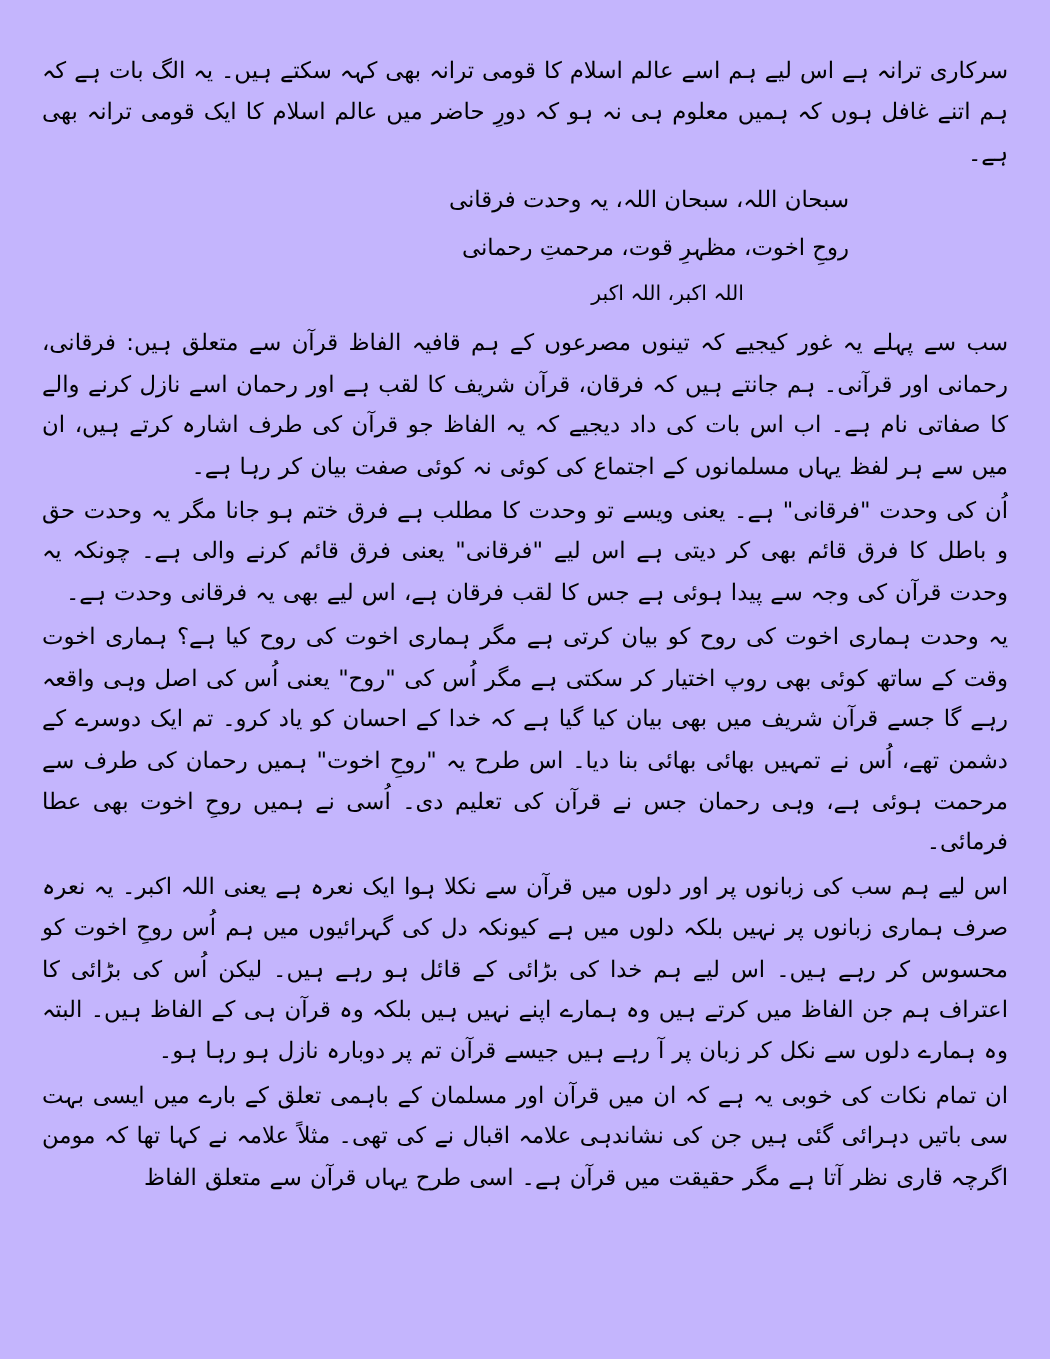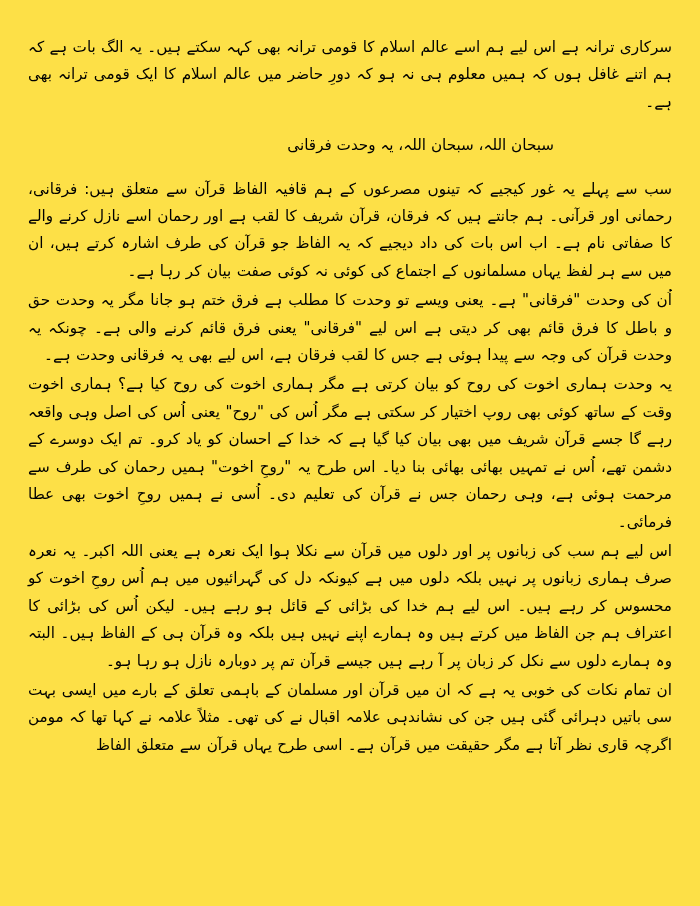--- a/index.html
+++ b/index.html
@@ -13,21 +13,21 @@
     height: 906px;
     overflow: hidden;
     font-family: "DejaVu Sans", sans-serif;
     color: #000000;
   }
 
   .page {
     position: relative;
     width: 700px;
     height: 906px;
-    background: #fde047;
+    background: #c4b5fd;
     box-sizing: border-box;
     padding: 34px 28px 20px 28px;
   }
 
   .doc-body {
     direction: rtl;
     text-align: justify;
     text-align-last: right;
     unicode-bidi: isolate;
   }
@@ -49,21 +49,21 @@
   
   .verse-block {
     margin: 3px 0 5px 0;
     direction: rtl;
   }
   .verse-line {
     direction: rtl;
     text-align: right;
     font-size: 15.2px;
     line-height: 27.4px;
-    margin: 16px;
+    margin: 4px;
     padding: 0;
     white-space: nowrap;
   }
   .verse-line.v1 { padding-right: 102px; }
   .verse-line.v2 { padding-right: 102px; }
   .verse-line.v3 { padding-right: 92px; }
   .verse-line.v4 { padding-right: 172px; font-size: 13.6px; }
 
   
   .doc-body, .verse-block {
@@ -74,20 +74,22 @@
 <body>
 
 <div class="page">
   <div class="doc-body">
 
     <p class="para">سرکاری ترانہ ہے اس لیے ہم اسے عالم اسلام کا قومی ترانہ بھی کہہ سکتے ہیں۔ یہ الگ بات ہے کہ ہم اتنے غافل ہوں کہ ہمیں معلوم ہی نہ ہو کہ دورِ حاضر میں عالم اسلام کا ایک قومی ترانہ بھی ہے۔</p>
 
 
     <div class="verse-block">
       <div class="verse-line v1">سبحان اللہ، سبحان اللہ، یہ وحدت فرقانی</div>
+      <div class="verse-line v2">روحِ اخوت، مظہرِ قوت، مرحمتِ رحمانی</div>
+      <div class="verse-line v4">اللہ اکبر، اللہ اکبر</div>
     </div>
 
     <p class="para">سب سے پہلے یہ غور کیجیے کہ تینوں مصرعوں کے ہم قافیہ الفاظ قرآن سے متعلق ہیں: فرقانی، رحمانی اور قرآنی۔ ہم جانتے ہیں کہ فرقان، قرآن شریف کا لقب ہے اور رحمان اسے نازل کرنے والے کا صفاتی نام ہے۔ اب اس بات کی داد دیجیے کہ یہ الفاظ جو قرآن کی طرف اشارہ کرتے ہیں، ان میں سے ہر لفظ یہاں مسلمانوں کے اجتماع کی کوئی نہ کوئی صفت بیان کر رہا ہے۔</p>
 
     <p class="para">اُن کی وحدت "فرقانی" ہے۔ یعنی ویسے تو وحدت کا مطلب ہے فرق ختم ہو جانا مگر یہ وحدت حق و باطل کا فرق قائم بھی کر دیتی ہے اس لیے "فرقانی" یعنی فرق قائم کرنے والی ہے۔ چونکہ یہ وحدت قرآن کی وجہ سے پیدا ہوئی ہے جس کا لقب فرقان ہے، اس لیے بھی یہ فرقانی وحدت ہے۔</p>
 
     <p class="para">یہ وحدت ہماری اخوت کی روح کو بیان کرتی ہے مگر ہماری اخوت کی روح کیا ہے؟ ہماری اخوت وقت کے ساتھ کوئی بھی روپ اختیار کر سکتی ہے مگر اُس کی "روح" یعنی اُس کی اصل وہی واقعہ رہے گا جسے قرآن شریف میں بھی بیان کیا گیا ہے کہ خدا کے احسان کو یاد کرو۔ تم ایک دوسرے کے دشمن تھے، اُس نے تمہیں بھائی بھائی بنا دیا۔ اس طرح یہ "روحِ اخوت" ہمیں رحمان کی طرف سے مرحمت ہوئی ہے، وہی رحمان جس نے قرآن کی تعلیم دی۔ اُسی نے ہمیں روحِ اخوت بھی عطا فرمائی۔</p>
 
     <p class="para">اس لیے ہم سب کی زبانوں پر اور دلوں میں قرآن سے نکلا ہوا ایک نعرہ ہے یعنی اللہ اکبر۔ یہ نعرہ صرف ہماری زبانوں پر نہیں بلکہ دلوں میں ہے کیونکہ دل کی گہرائیوں میں ہم اُس روحِ اخوت کو محسوس کر رہے ہیں۔ اس لیے ہم خدا کی بڑائی کے قائل ہو رہے ہیں۔ لیکن اُس کی بڑائی کا اعتراف ہم جن الفاظ میں کرتے ہیں وہ ہمارے اپنے نہیں ہیں بلکہ وہ قرآن ہی کے الفاظ ہیں۔ البتہ وہ ہمارے دلوں سے نکل کر زبان پر آ رہے ہیں جیسے قرآن تم پر دوبارہ نازل ہو رہا ہو۔</p>
 

